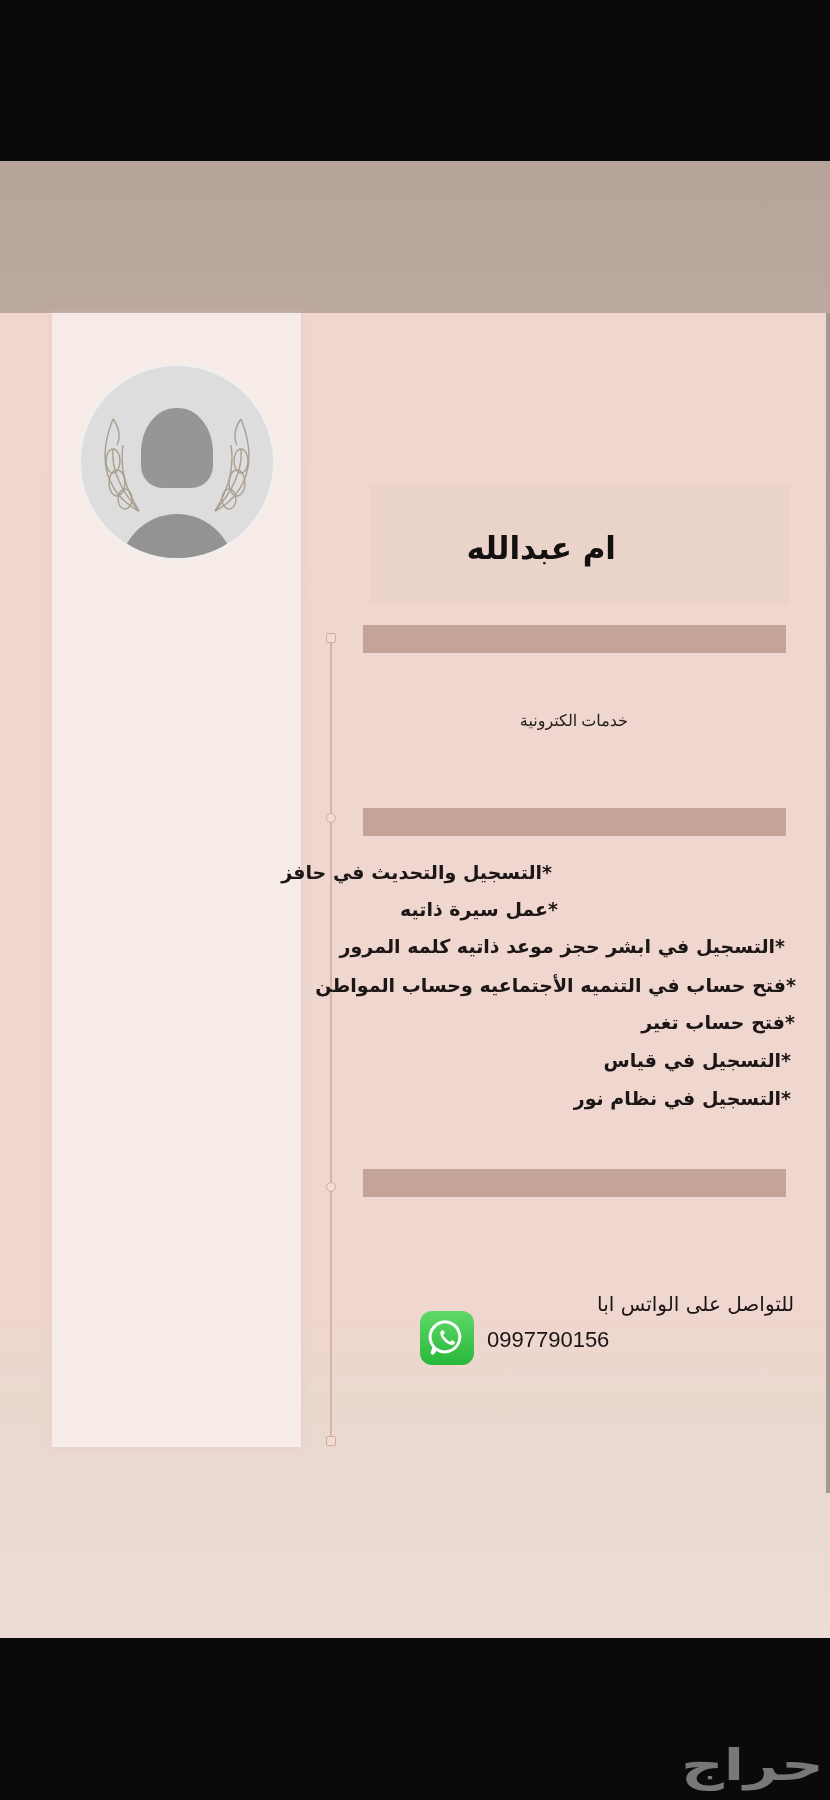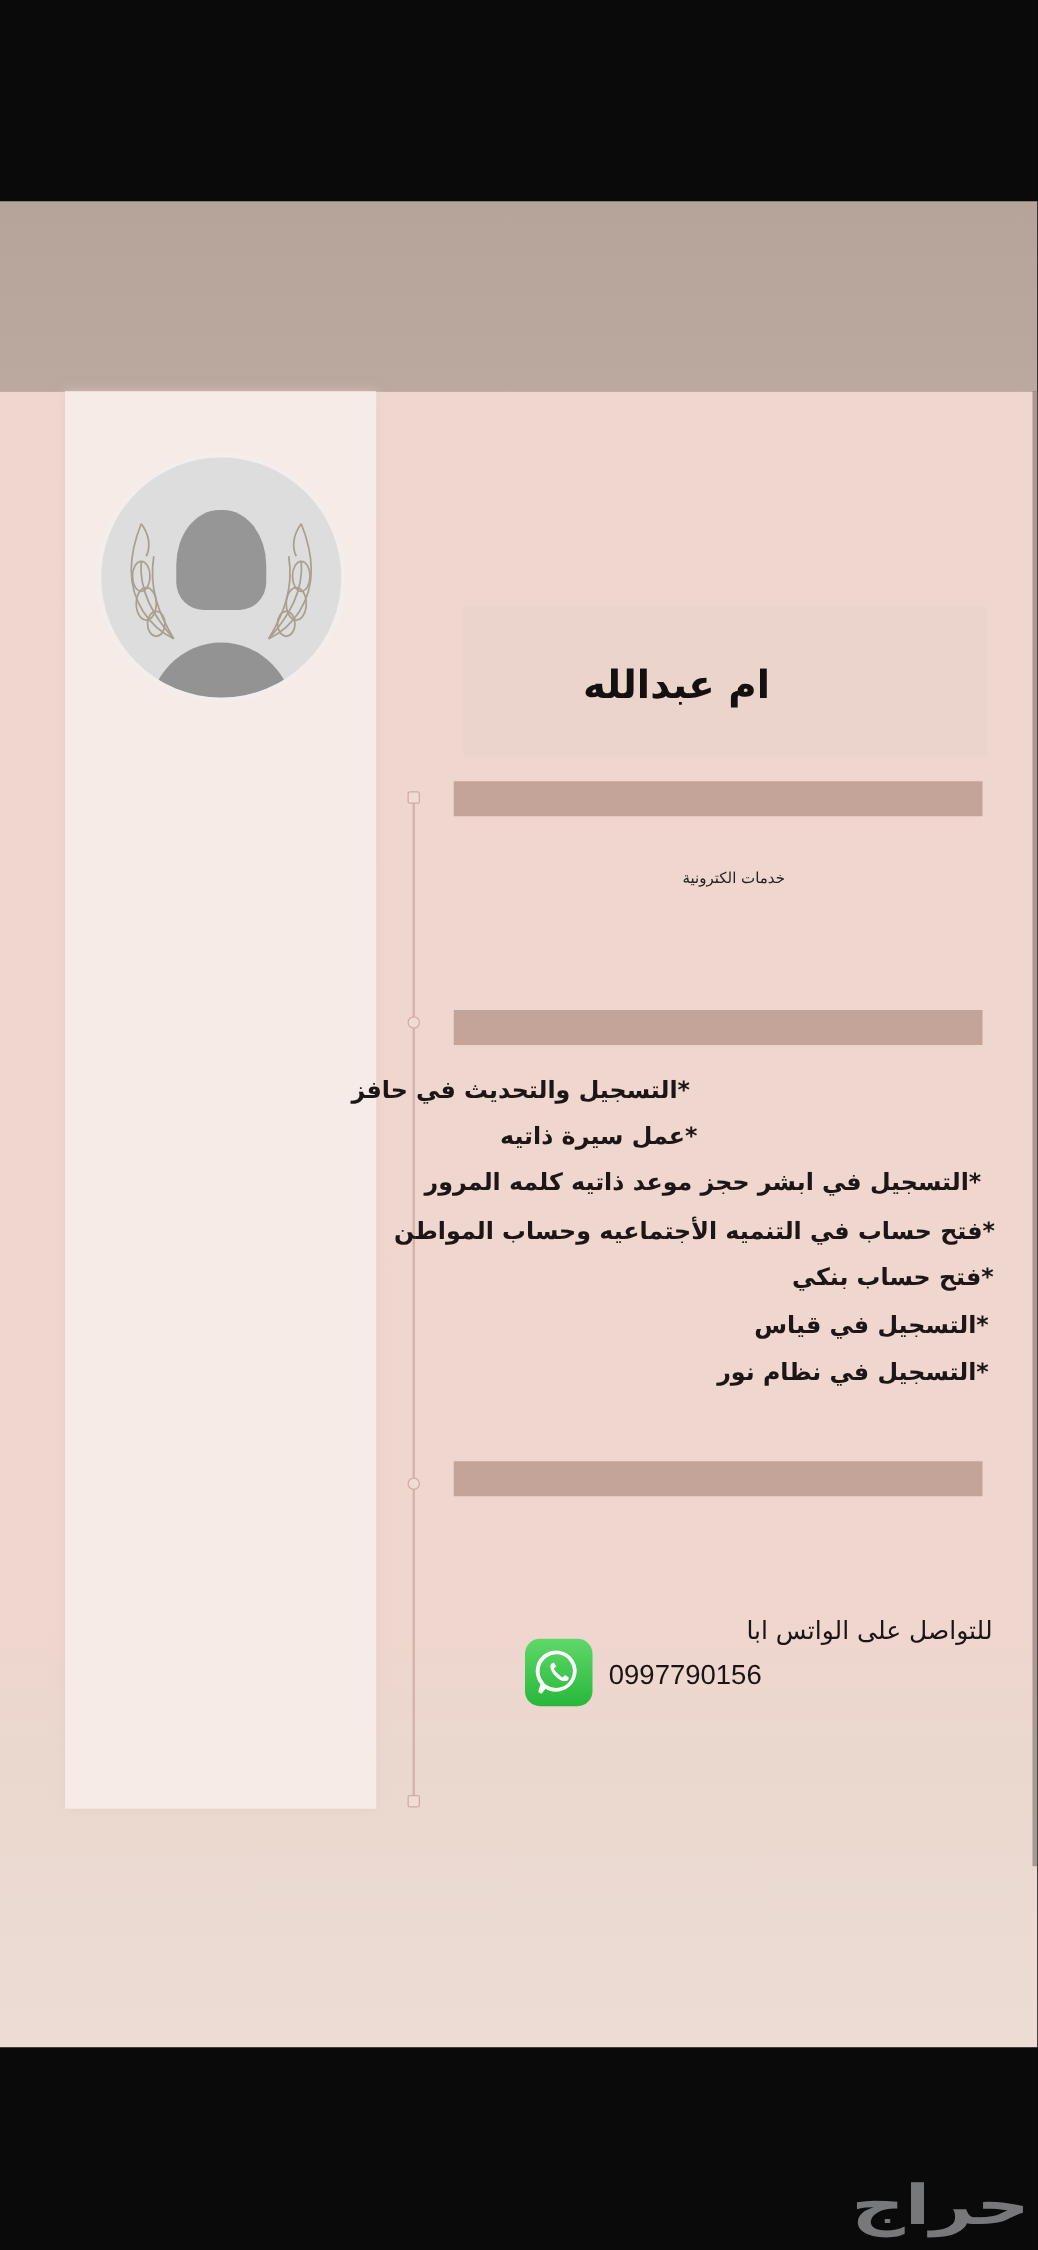--- a/index.html
+++ b/index.html
@@ -30,21 +30,21 @@
   .right-shade { position: absolute; left: 370px; top: 485px; width: 420px; height: 120px; background: rgba(228,205,195,.35); border-radius: 4px; }
 
   .timeline-line { position: absolute; left: 330px; top: 640px; width: 2px; height: 803px; background: #d6b4ab; }
   .node { position: absolute; left: 326px; width: 10px; height: 10px; border: 1.5px solid #d2aba3; background: #f1dcd5; border-radius: 2px; }
   .node.round { border-radius: 50%; }
 
   .bar { position: absolute; left: 363px; width: 423px; height: 28px; background: #c4a398; }
 
   .txt { position: absolute; direction: rtl; color: #141010; white-space: nowrap; }
   .name { right: 214px; top: 530px; font-size: 31px; font-weight: bold; }
-  .subtitle { right: 202px; top: 695px; font-size: 12px; color: #262020; }
+  .subtitle { right: 202px; top: 711px; font-size: 16px; color: #262020; font-family: Liberation Serif, serif; }
   .svc { font-size: 19px; font-weight: bold; color: #1c1616; }
 
   .contact-label { right: 36px; top: 1292px; font-size: 20px; color: #1a1414; }
   .phone { left: 487px; top: 1327px; font-size: 22px; color: #1a1414; direction: ltr; font-family: "Liberation Sans", sans-serif; }
 
   .wa-icon { position: absolute; left: 420px; top: 1311px; width: 54px; height: 54px; border-radius: 12px;
     background: linear-gradient(180deg, #5fd86a 0%, #28b83a 100%); }
   .wa-icon svg { position: absolute; left: 7px; top: 7px; }
 
   .bottom-black { position: absolute; left: 0; top: 1638px; width: 830px; height: 162px; background: #0a0a0a; }
@@ -100,21 +100,21 @@
 <div class="node" style="top:1436px"></div>
 
 <div class="bar" style="top:625px"></div>
 <div class="txt subtitle">خدمات الكترونية</div>
 <div class="bar" style="top:808px"></div>
 
 <div class="txt svc" style="right:278px; top:861px">*التسجيل والتحديث في حافز</div>
 <div class="txt svc" style="right:272px; top:898px">*عمل سيرة ذاتيه</div>
 <div class="txt svc" style="right:45px; top:935px">*التسجيل في ابشر حجز موعد ذاتيه كلمه المرور</div>
 <div class="txt svc" style="right:34px; top:974px">*فتح حساب في التنميه الأجتماعيه وحساب المواطن</div>
-<div class="txt svc" style="right:35px; top:1011px">*فتح حساب بنكي</div>
+<div class="txt svc" style="right:35px; top:1011px">*فتح حساب تغير</div>
 <div class="txt svc" style="right:39px; top:1049px">*التسجيل في قياس</div>
 <div class="txt svc" style="right:39px; top:1087px">*التسجيل في نظام نور</div>
 
 <div class="bar" style="top:1169px"></div>
 
 <div class="txt contact-label">للتواصل على الواتس ابا</div>
 <div class="wa-icon">
   <svg width="40" height="40" viewBox="0 0 40 40">
     <path d="M20 4 A15 15 0 1 1 9 31 L5 36 L7 29 A15 15 0 0 1 20 4 Z" fill="none" stroke="#ffffff" stroke-width="3"></path>
     <path d="M14 13 C13 14 13 17 15 20 C17 23 21 27 25 27 C27 27 28 26 28 24 L25 22 L23 24 C21 23 17 19 16 17 L18 15 L16 12 Z" fill="#ffffff"></path>

